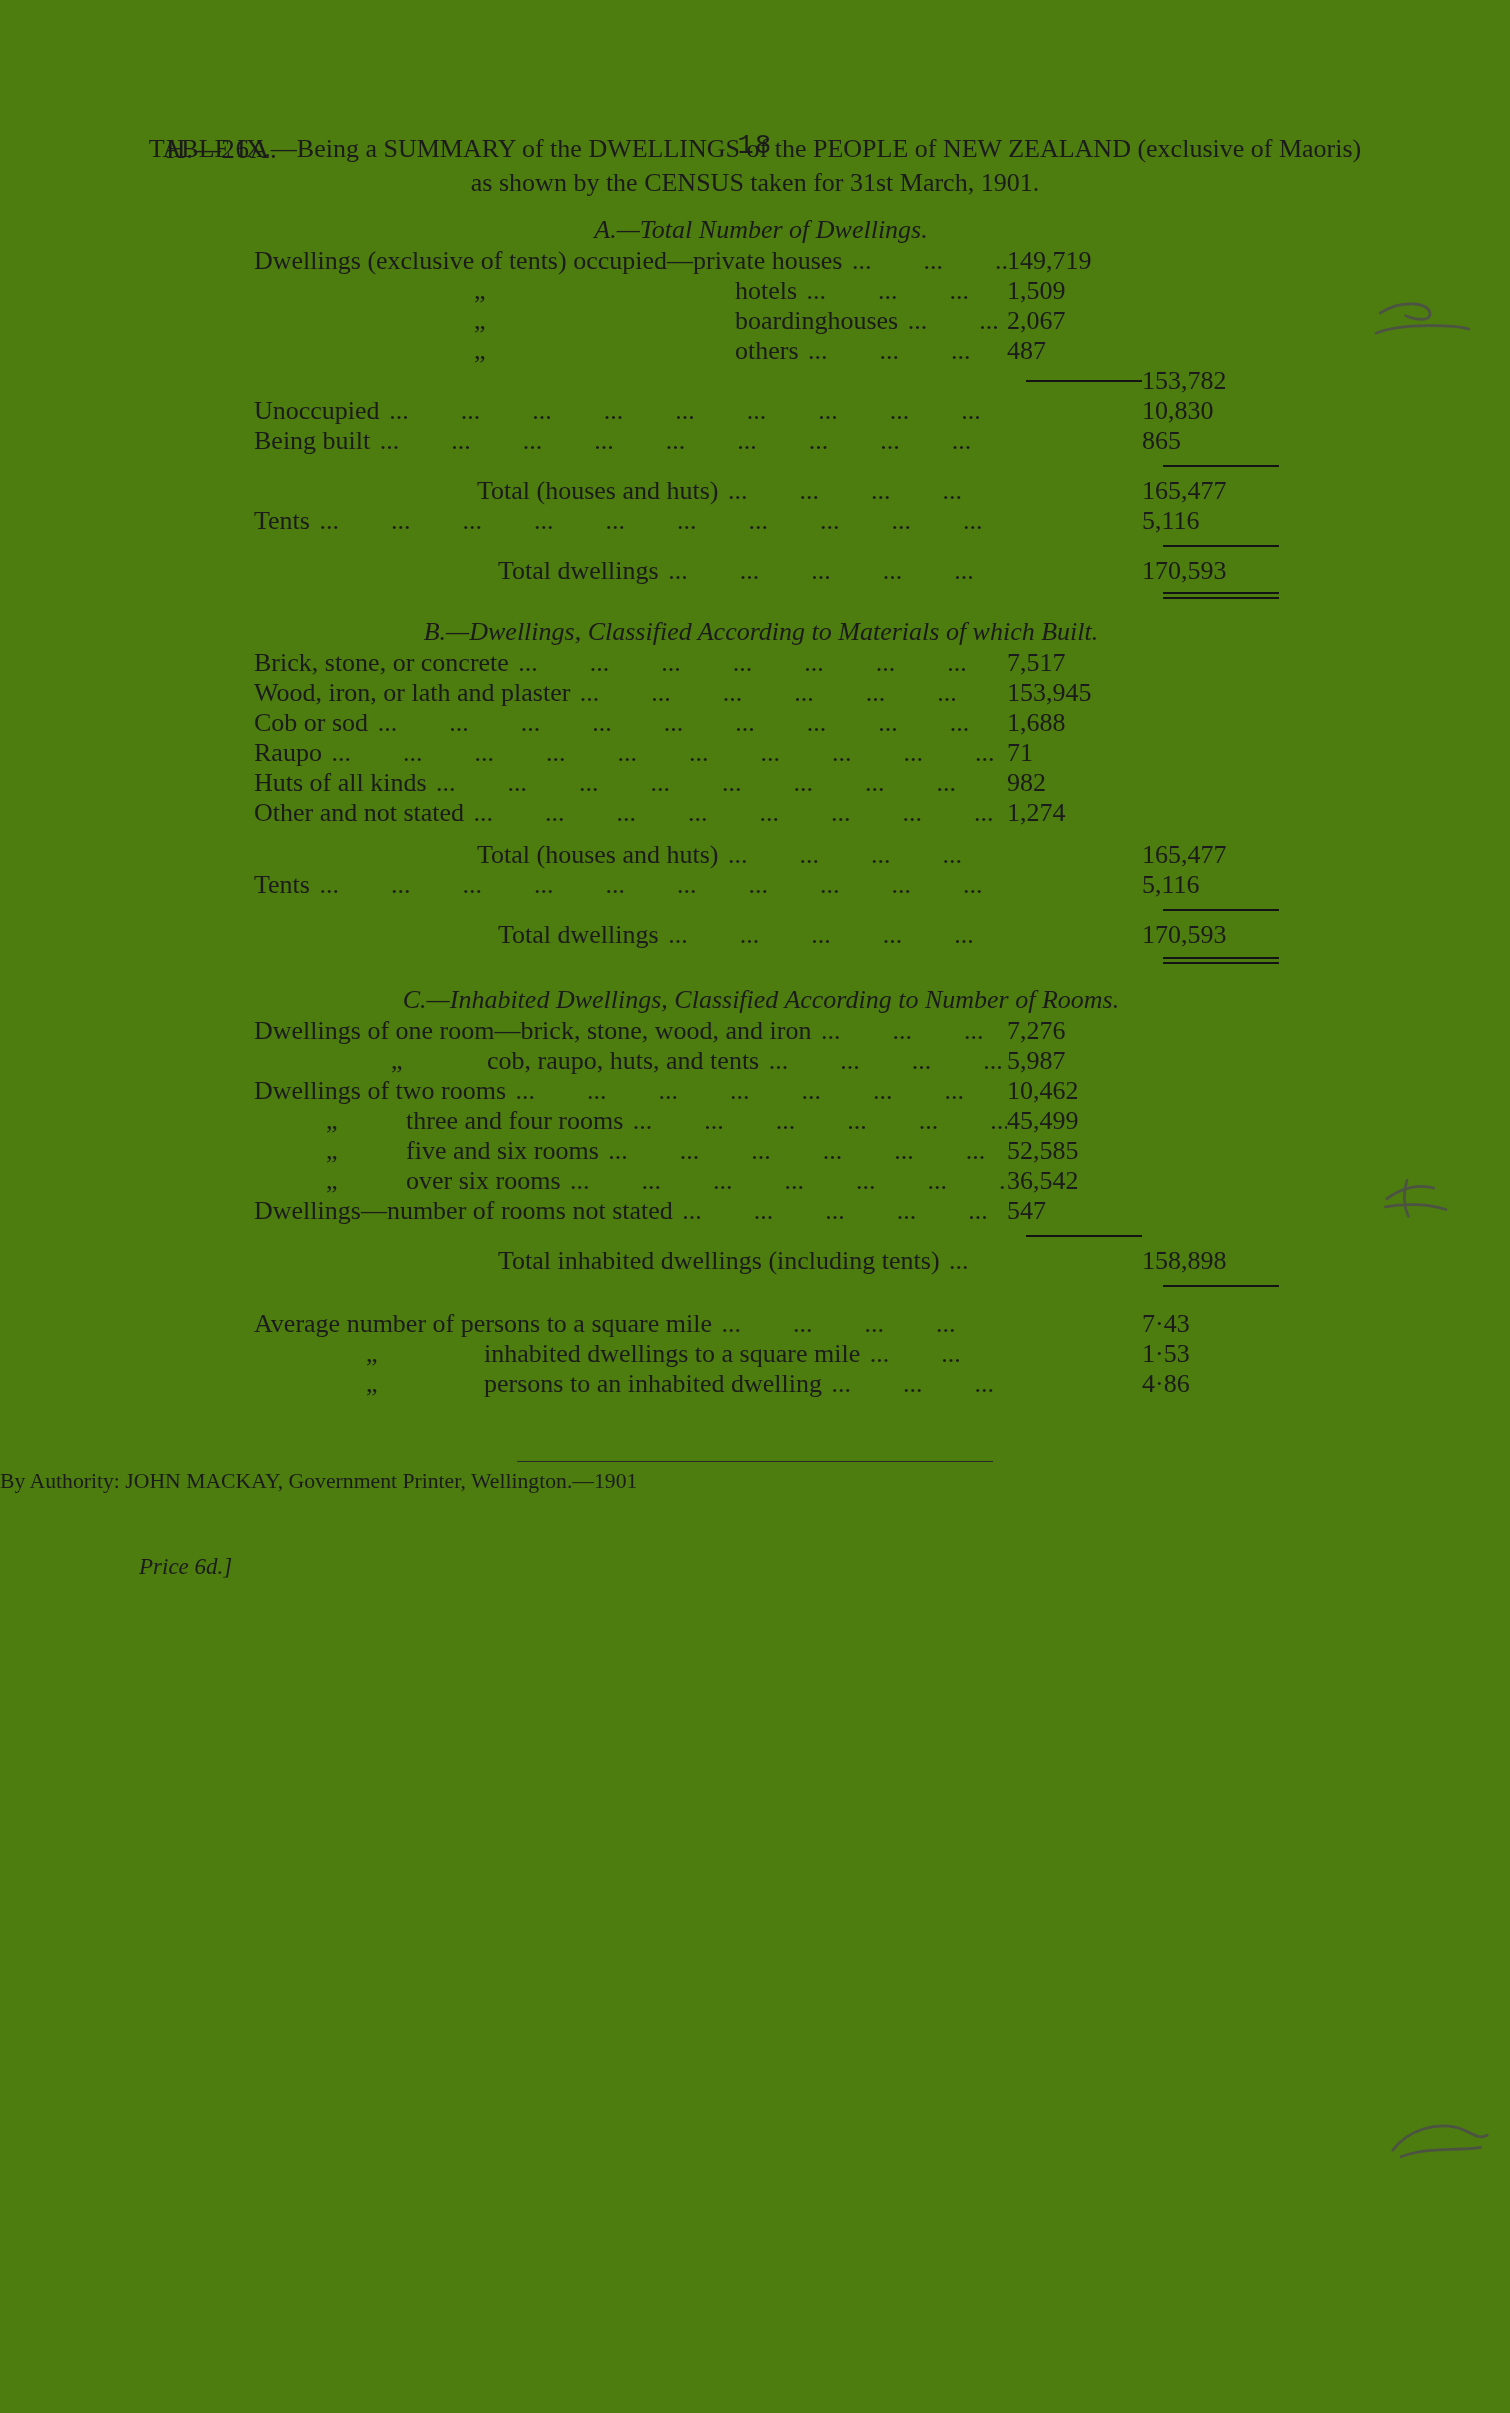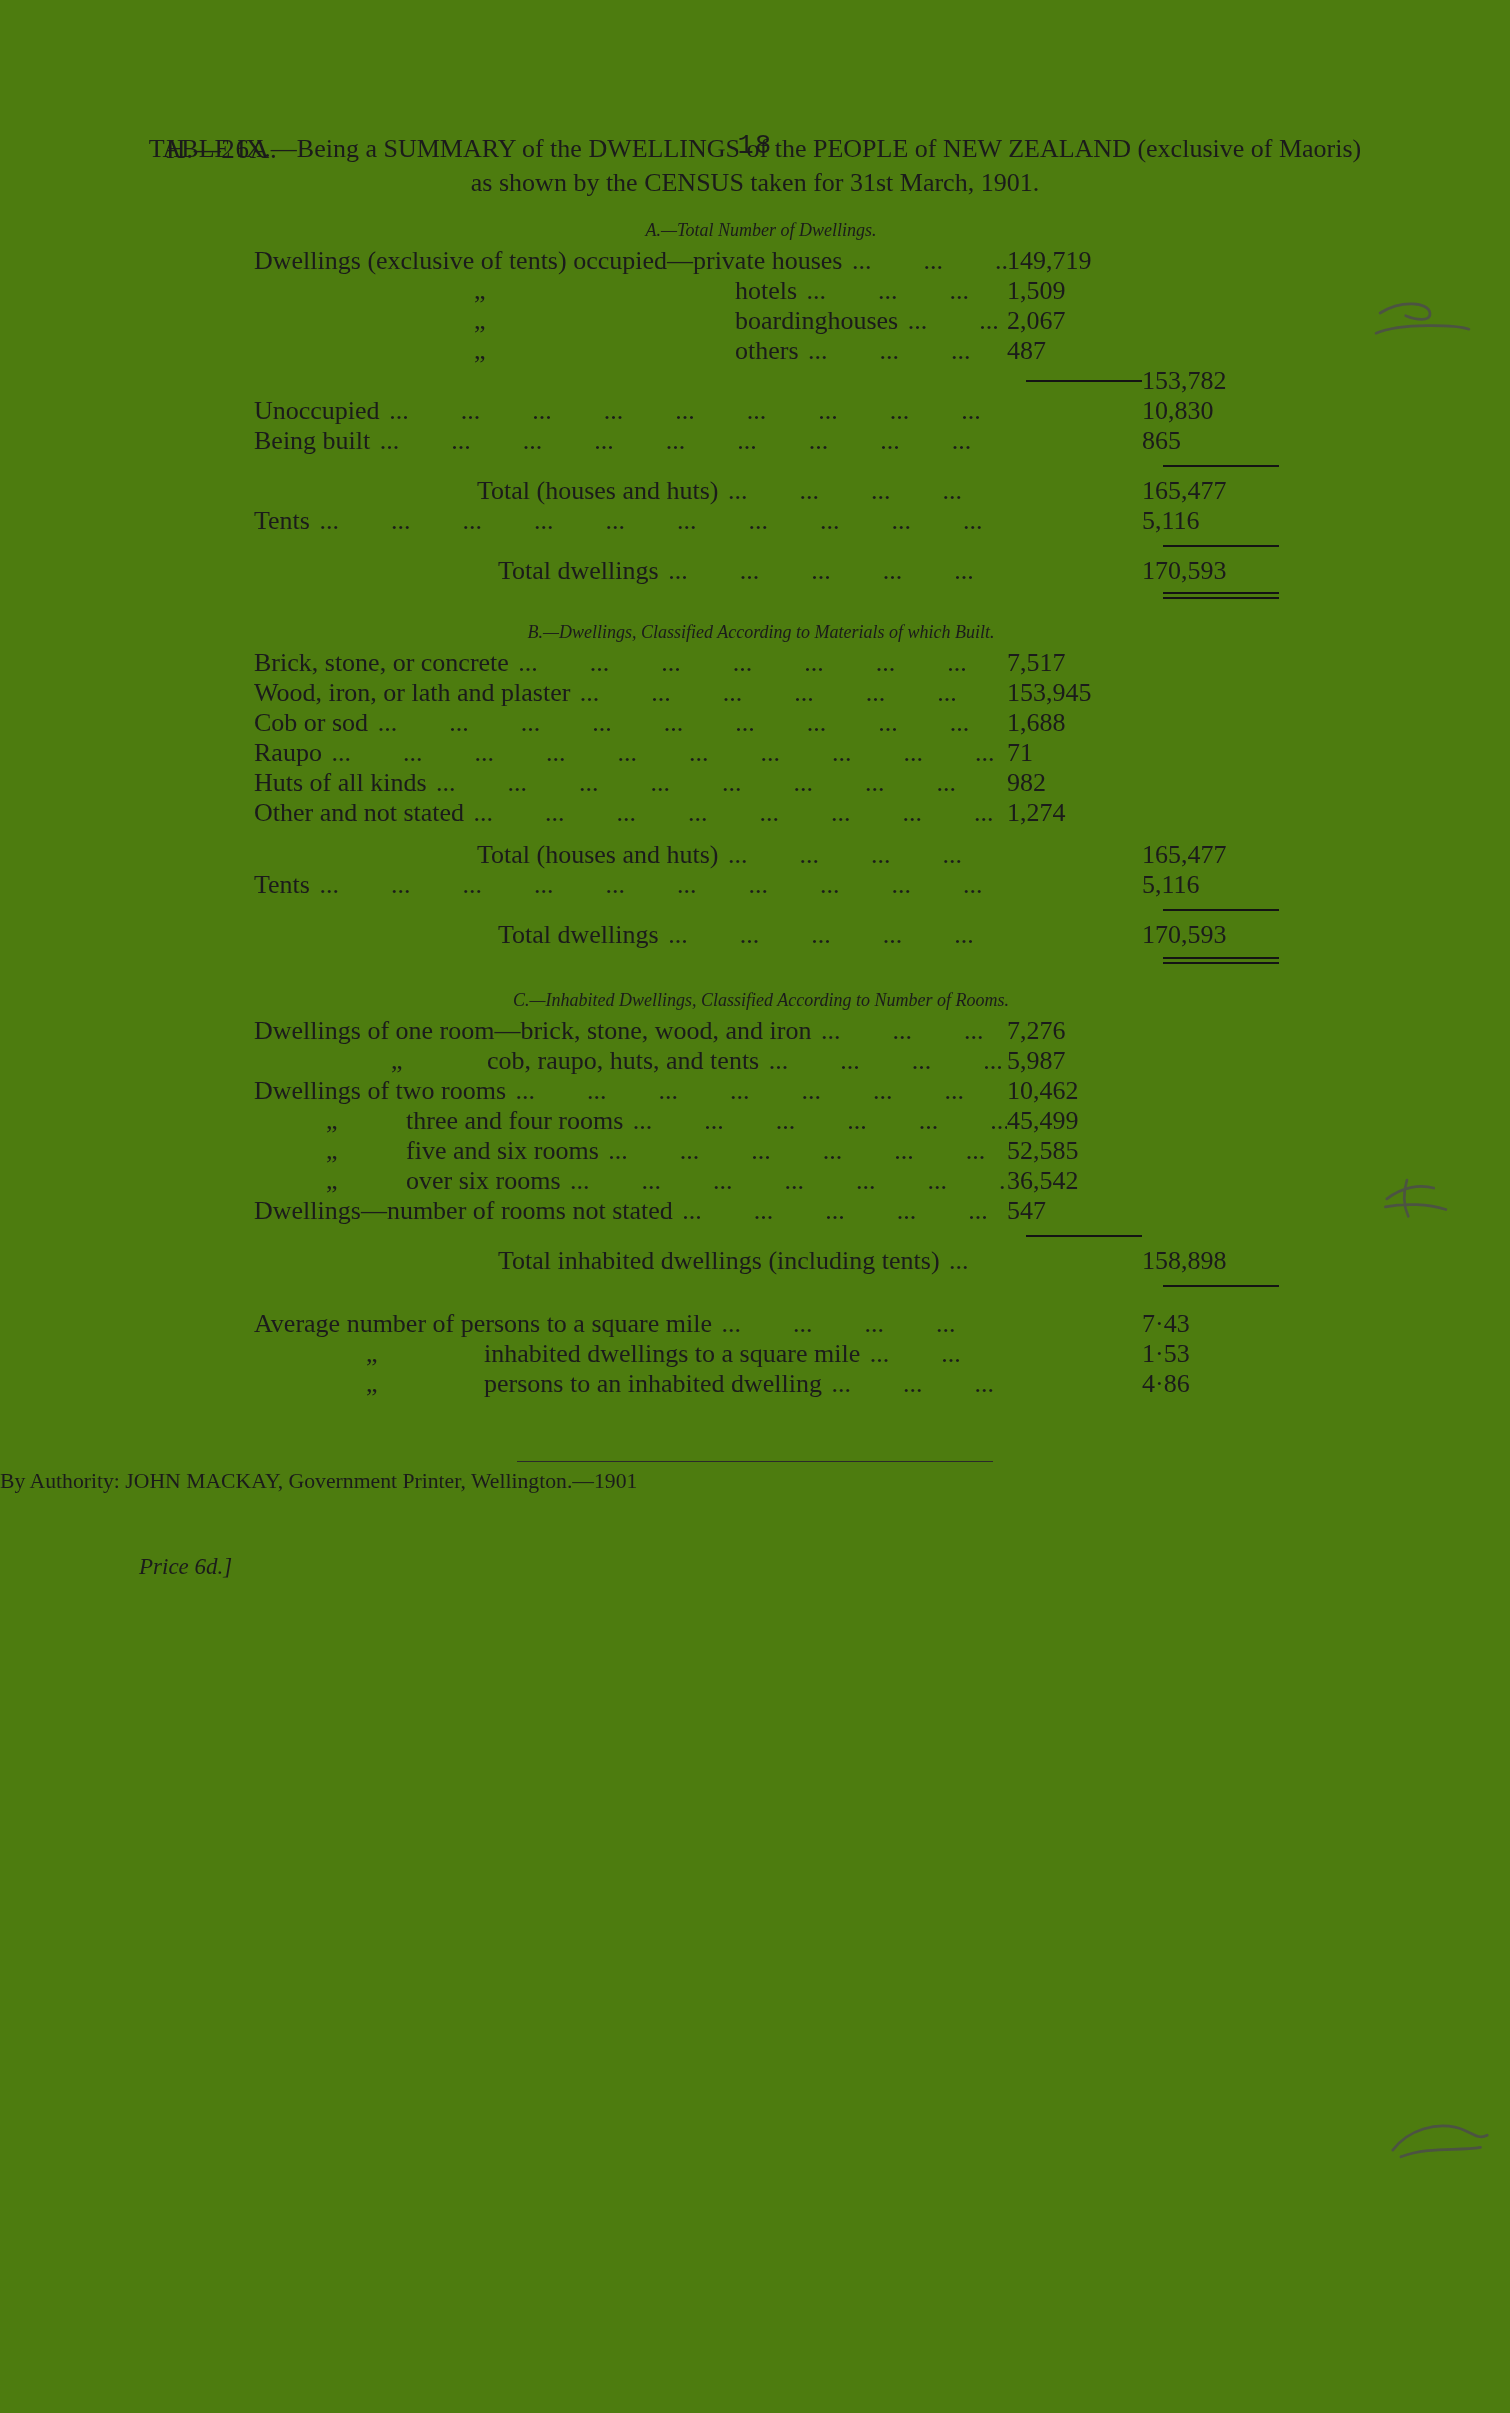--- a/index.html
+++ b/index.html
@@ -24,21 +24,21 @@
     padding-top: 120px;
     width: 1231px;
     text-align: center;
     font-size: 26px;
     line-height: 34px;
   }
 
   .sec-heading {
     text-align: center;
     font-style: italic;
-    font-size: 18px;
+    font-size: 26px;
     line-height: 32px;
     margin-left: 12px;
   }
   .mtA { margin-top: 13.5px; }
   .mtB { margin-top: 10.8px; }
   .mtC { margin-top: 13.5px; }
 
   .tbl { width: 1025px; margin-left: 254px; }
   .row {
     display: grid;

